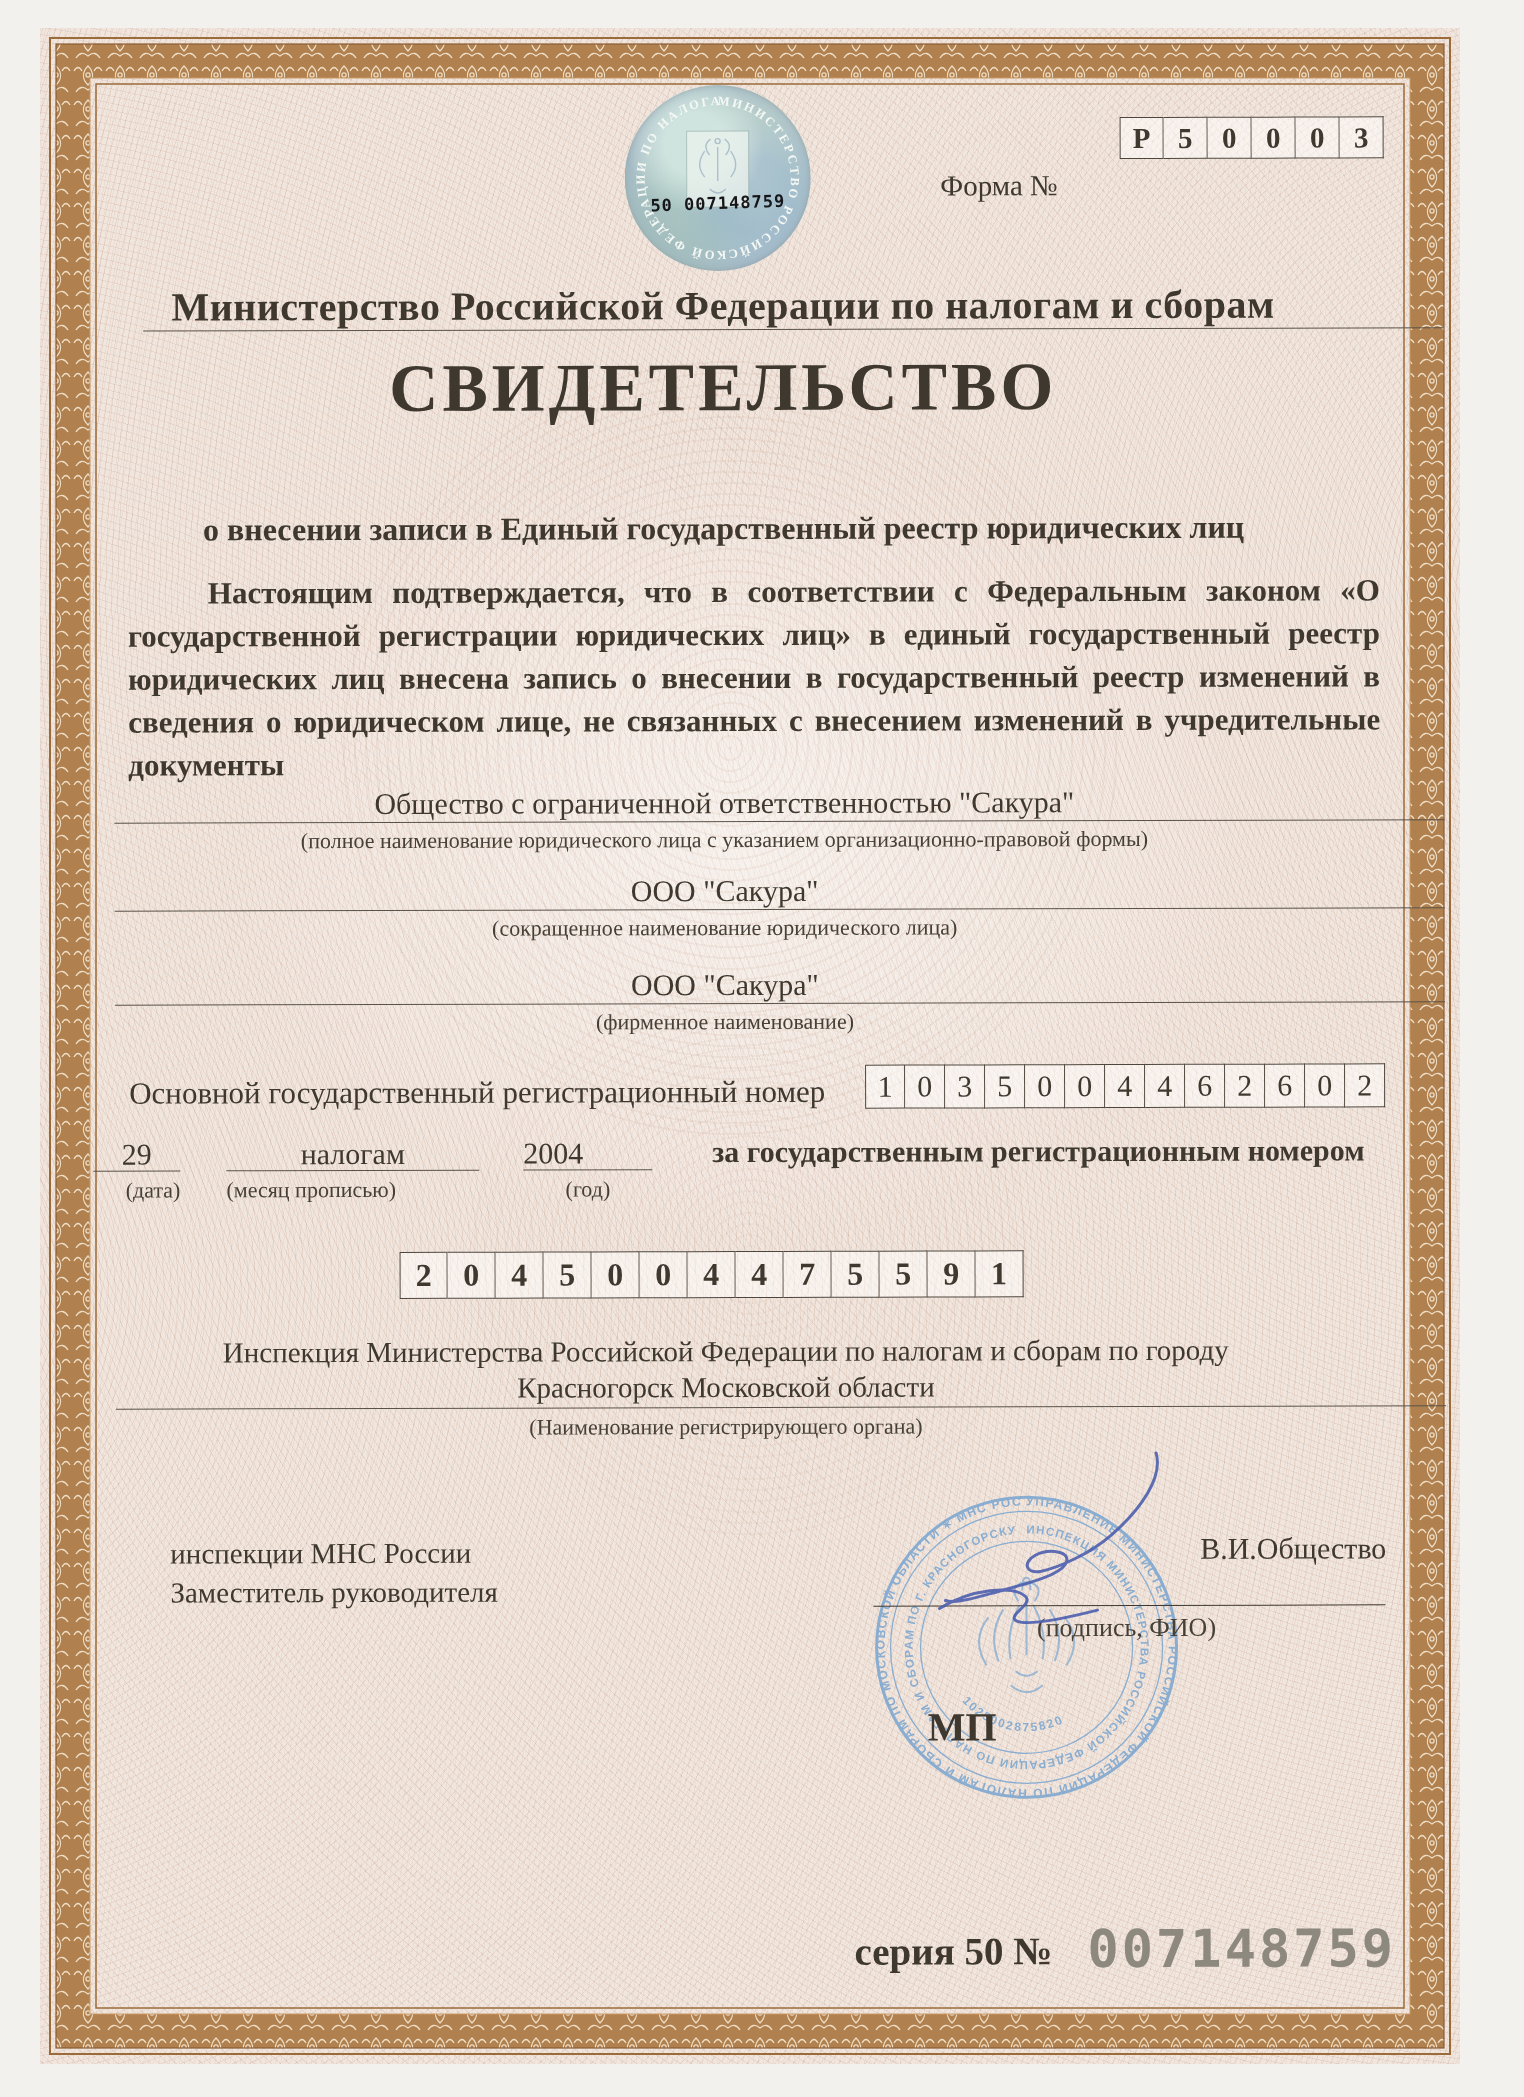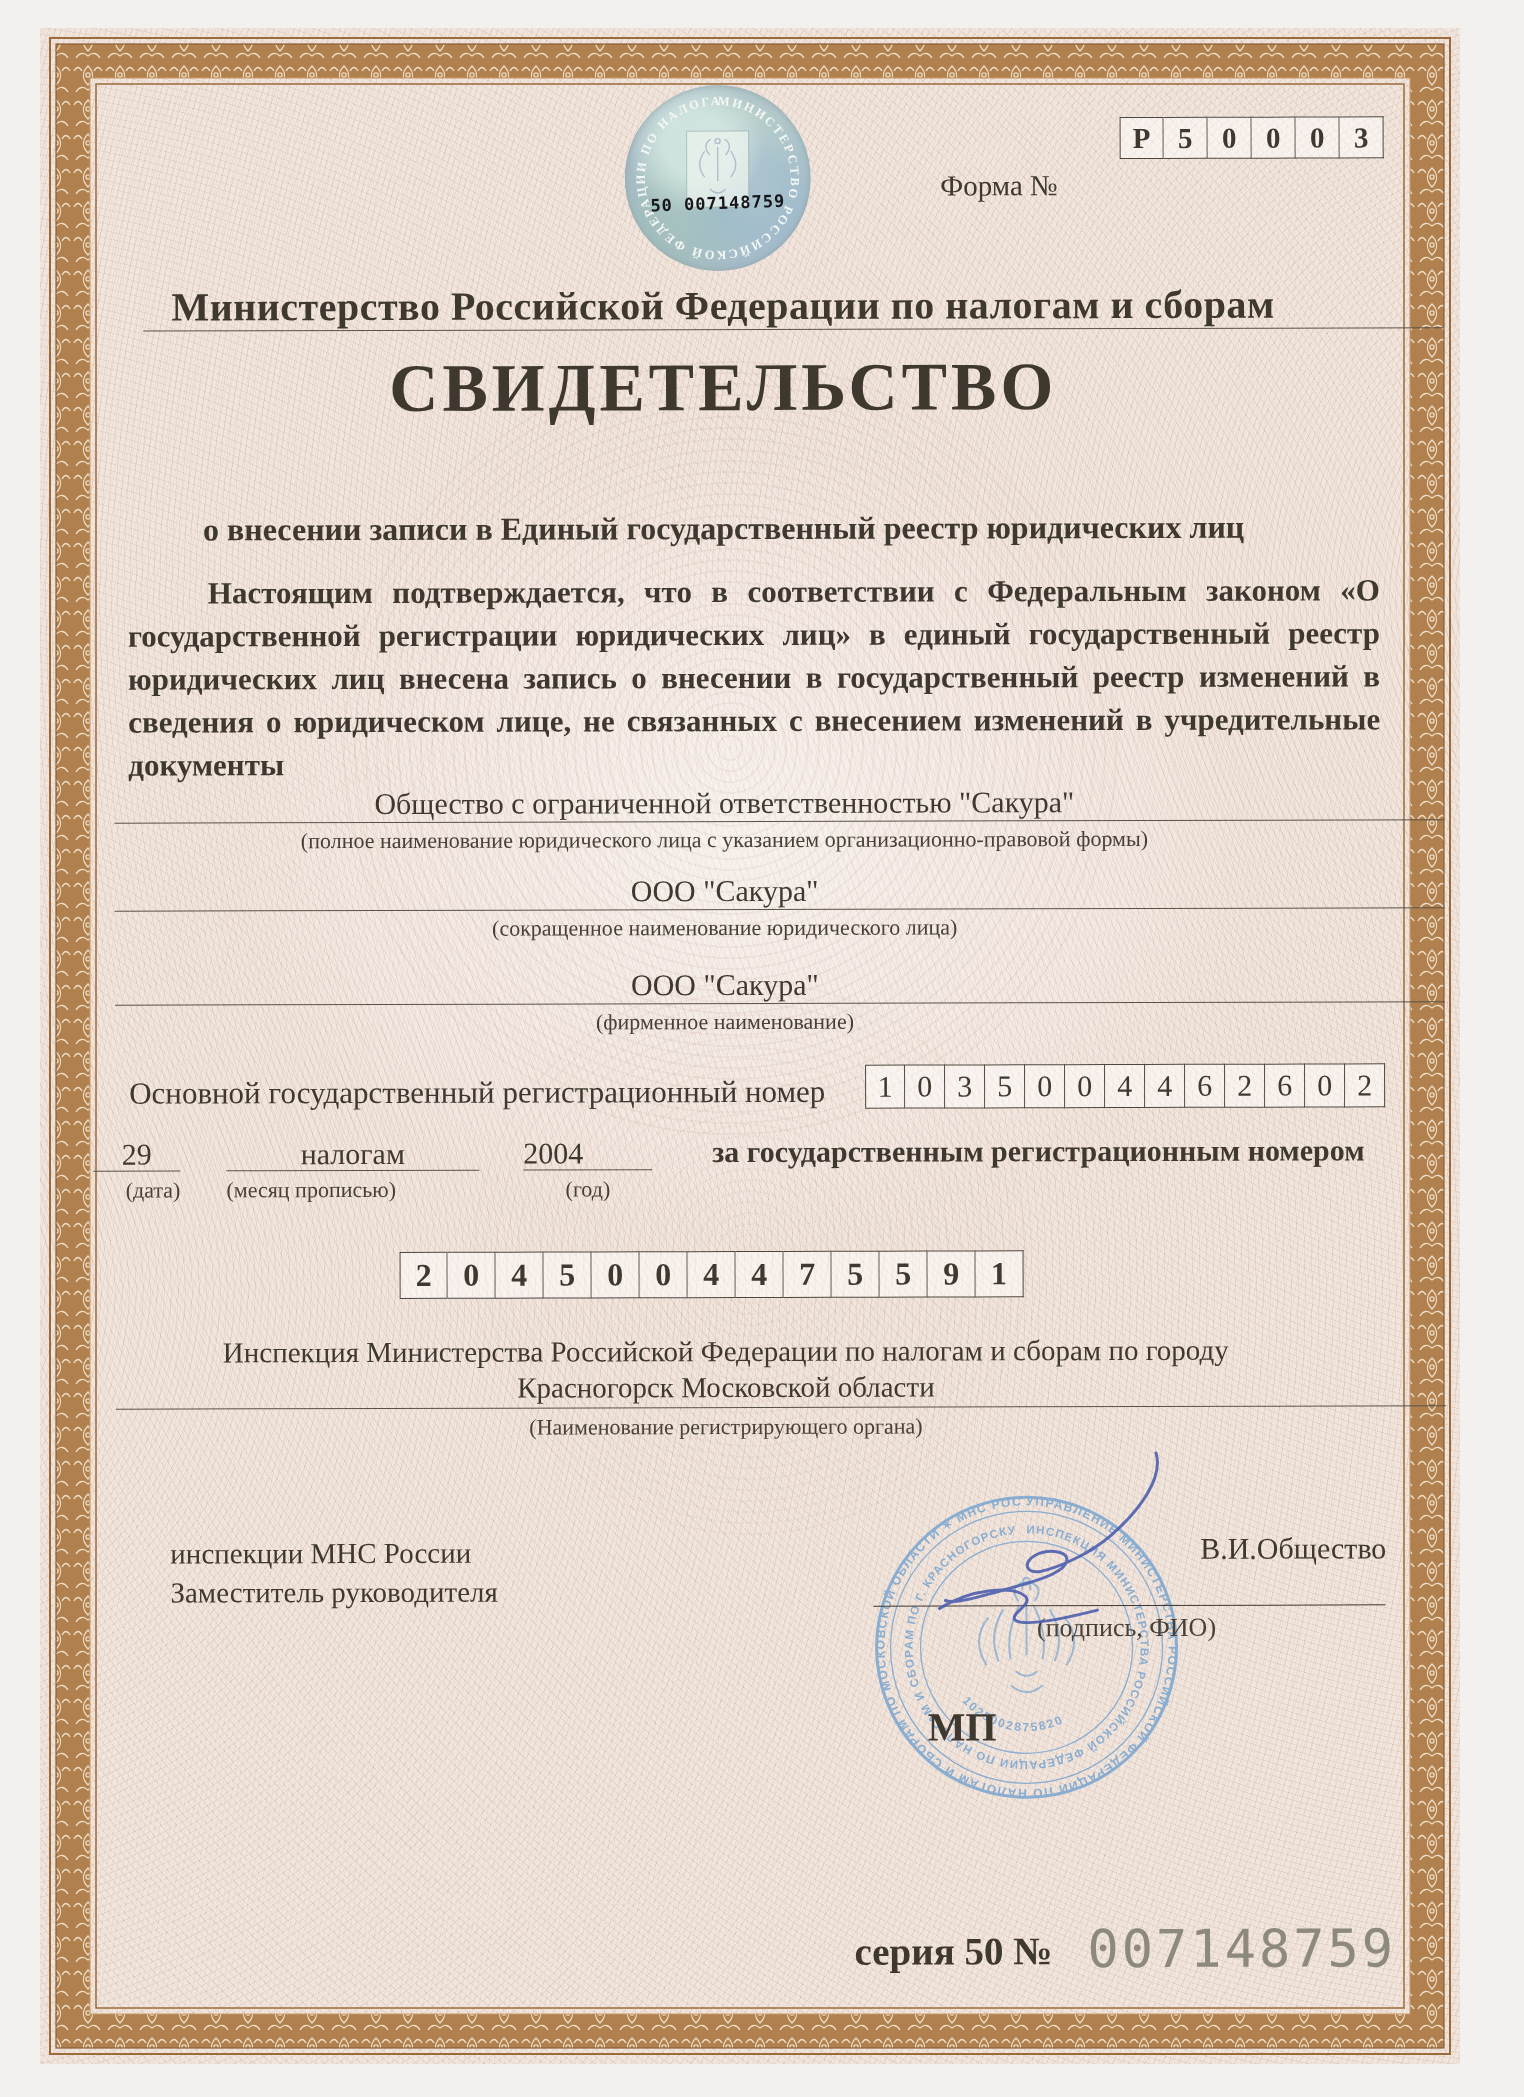--- a/index.html
+++ b/index.html
@@ -219,16 +219,16 @@
     <svg class="abs" style="left:860px;top:1408px;" width="340" height="210" viewBox="0 0 340 210">
       <g stroke="#4d5fae" stroke-width="3" fill="none" stroke-linecap="round" opacity="0.9">
         <path d="M255 18 C262 42 240 74 210 100 C188 119 158 132 140 136 C124 139 121 127 134 120 C148 113 172 116 164 129 C156 142 118 150 90 158 C68 164 52 168 44 165"></path>
         <path d="M38 173 C70 153 112 150 124 161 C133 169 103 181 116 186 C129 191 168 182 196 175"></path>
       </g>
     </svg>
 
     <div class="abs" style="left:886px;top:1676px;font-size:40px;font-weight:bold;">МП</div>
 
     <div class="abs" style="left:812px;top:1901px;font-size:39px;font-weight:bold;">серия 50  №</div>
-    <div class="abs mono" style="left:1045px;top:1892px;font-size:52px;color:#8d897f;letter-spacing:3px;">007148759</div>
+    <div class="abs mono" style="left:1045px;top:1892px;font-size:52px;color:#8d897f;letter-spacing:3px;font-weight:bold;">007148759</div>
 
   </div>
 </div>
 
 </body></html>

